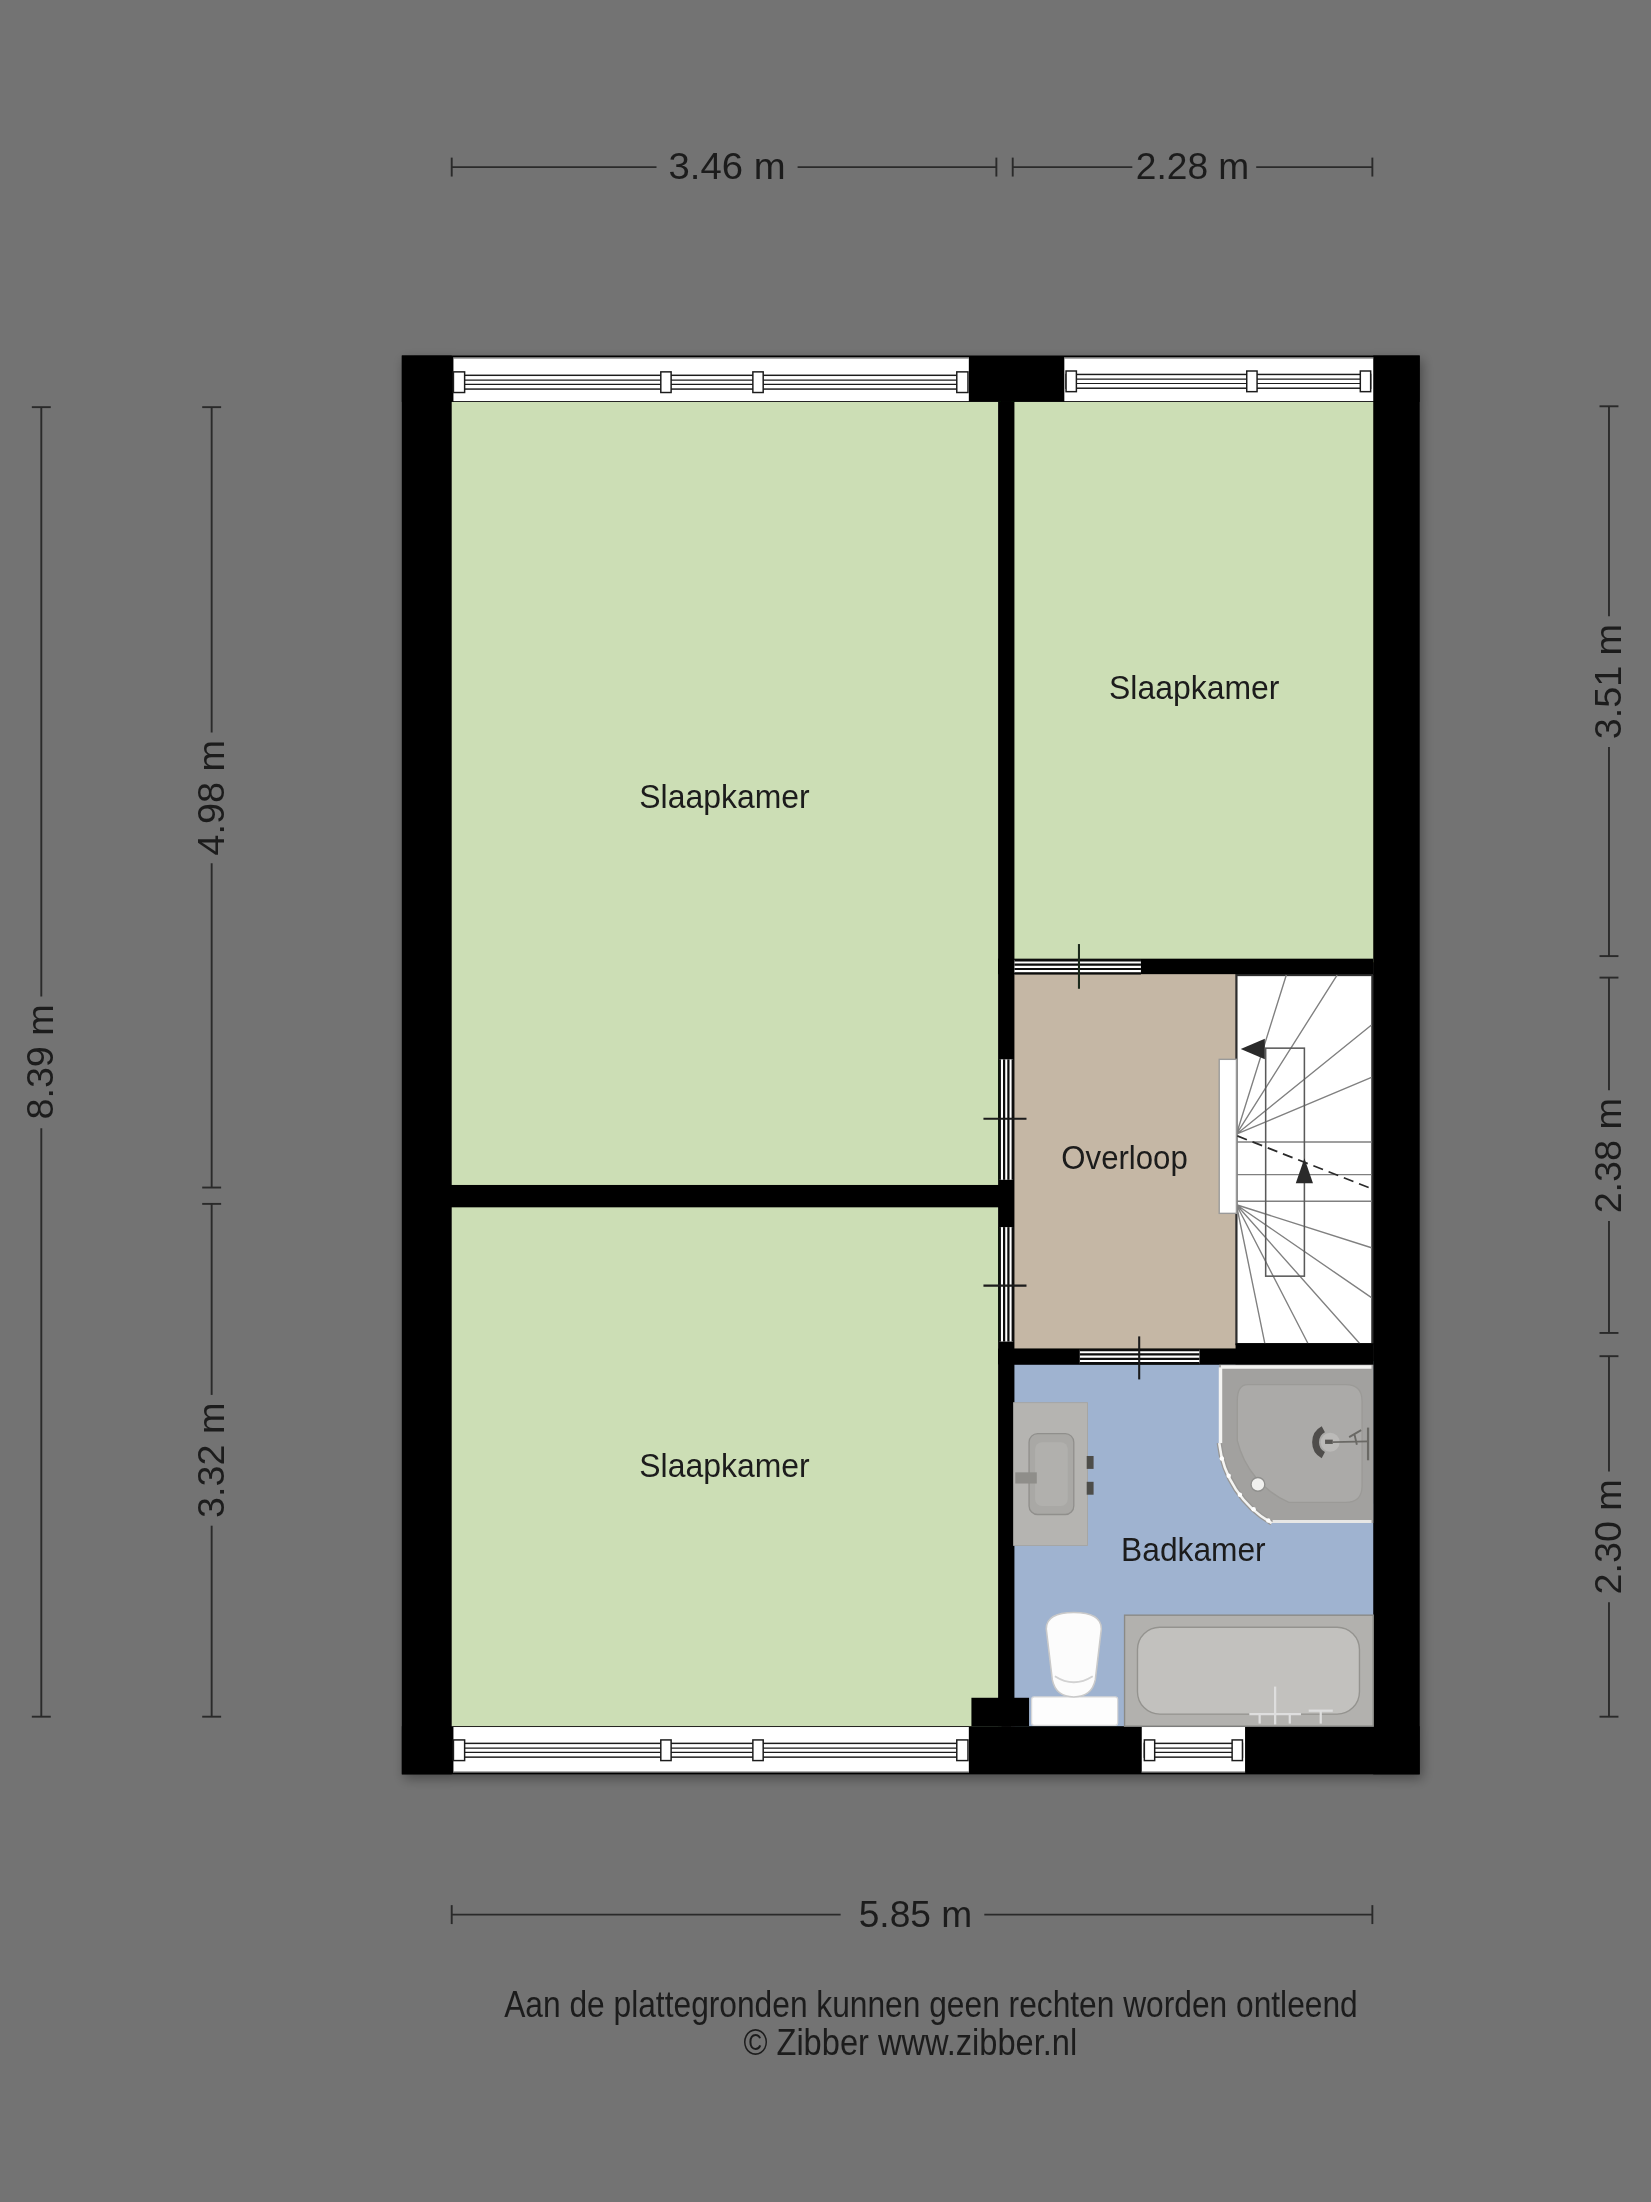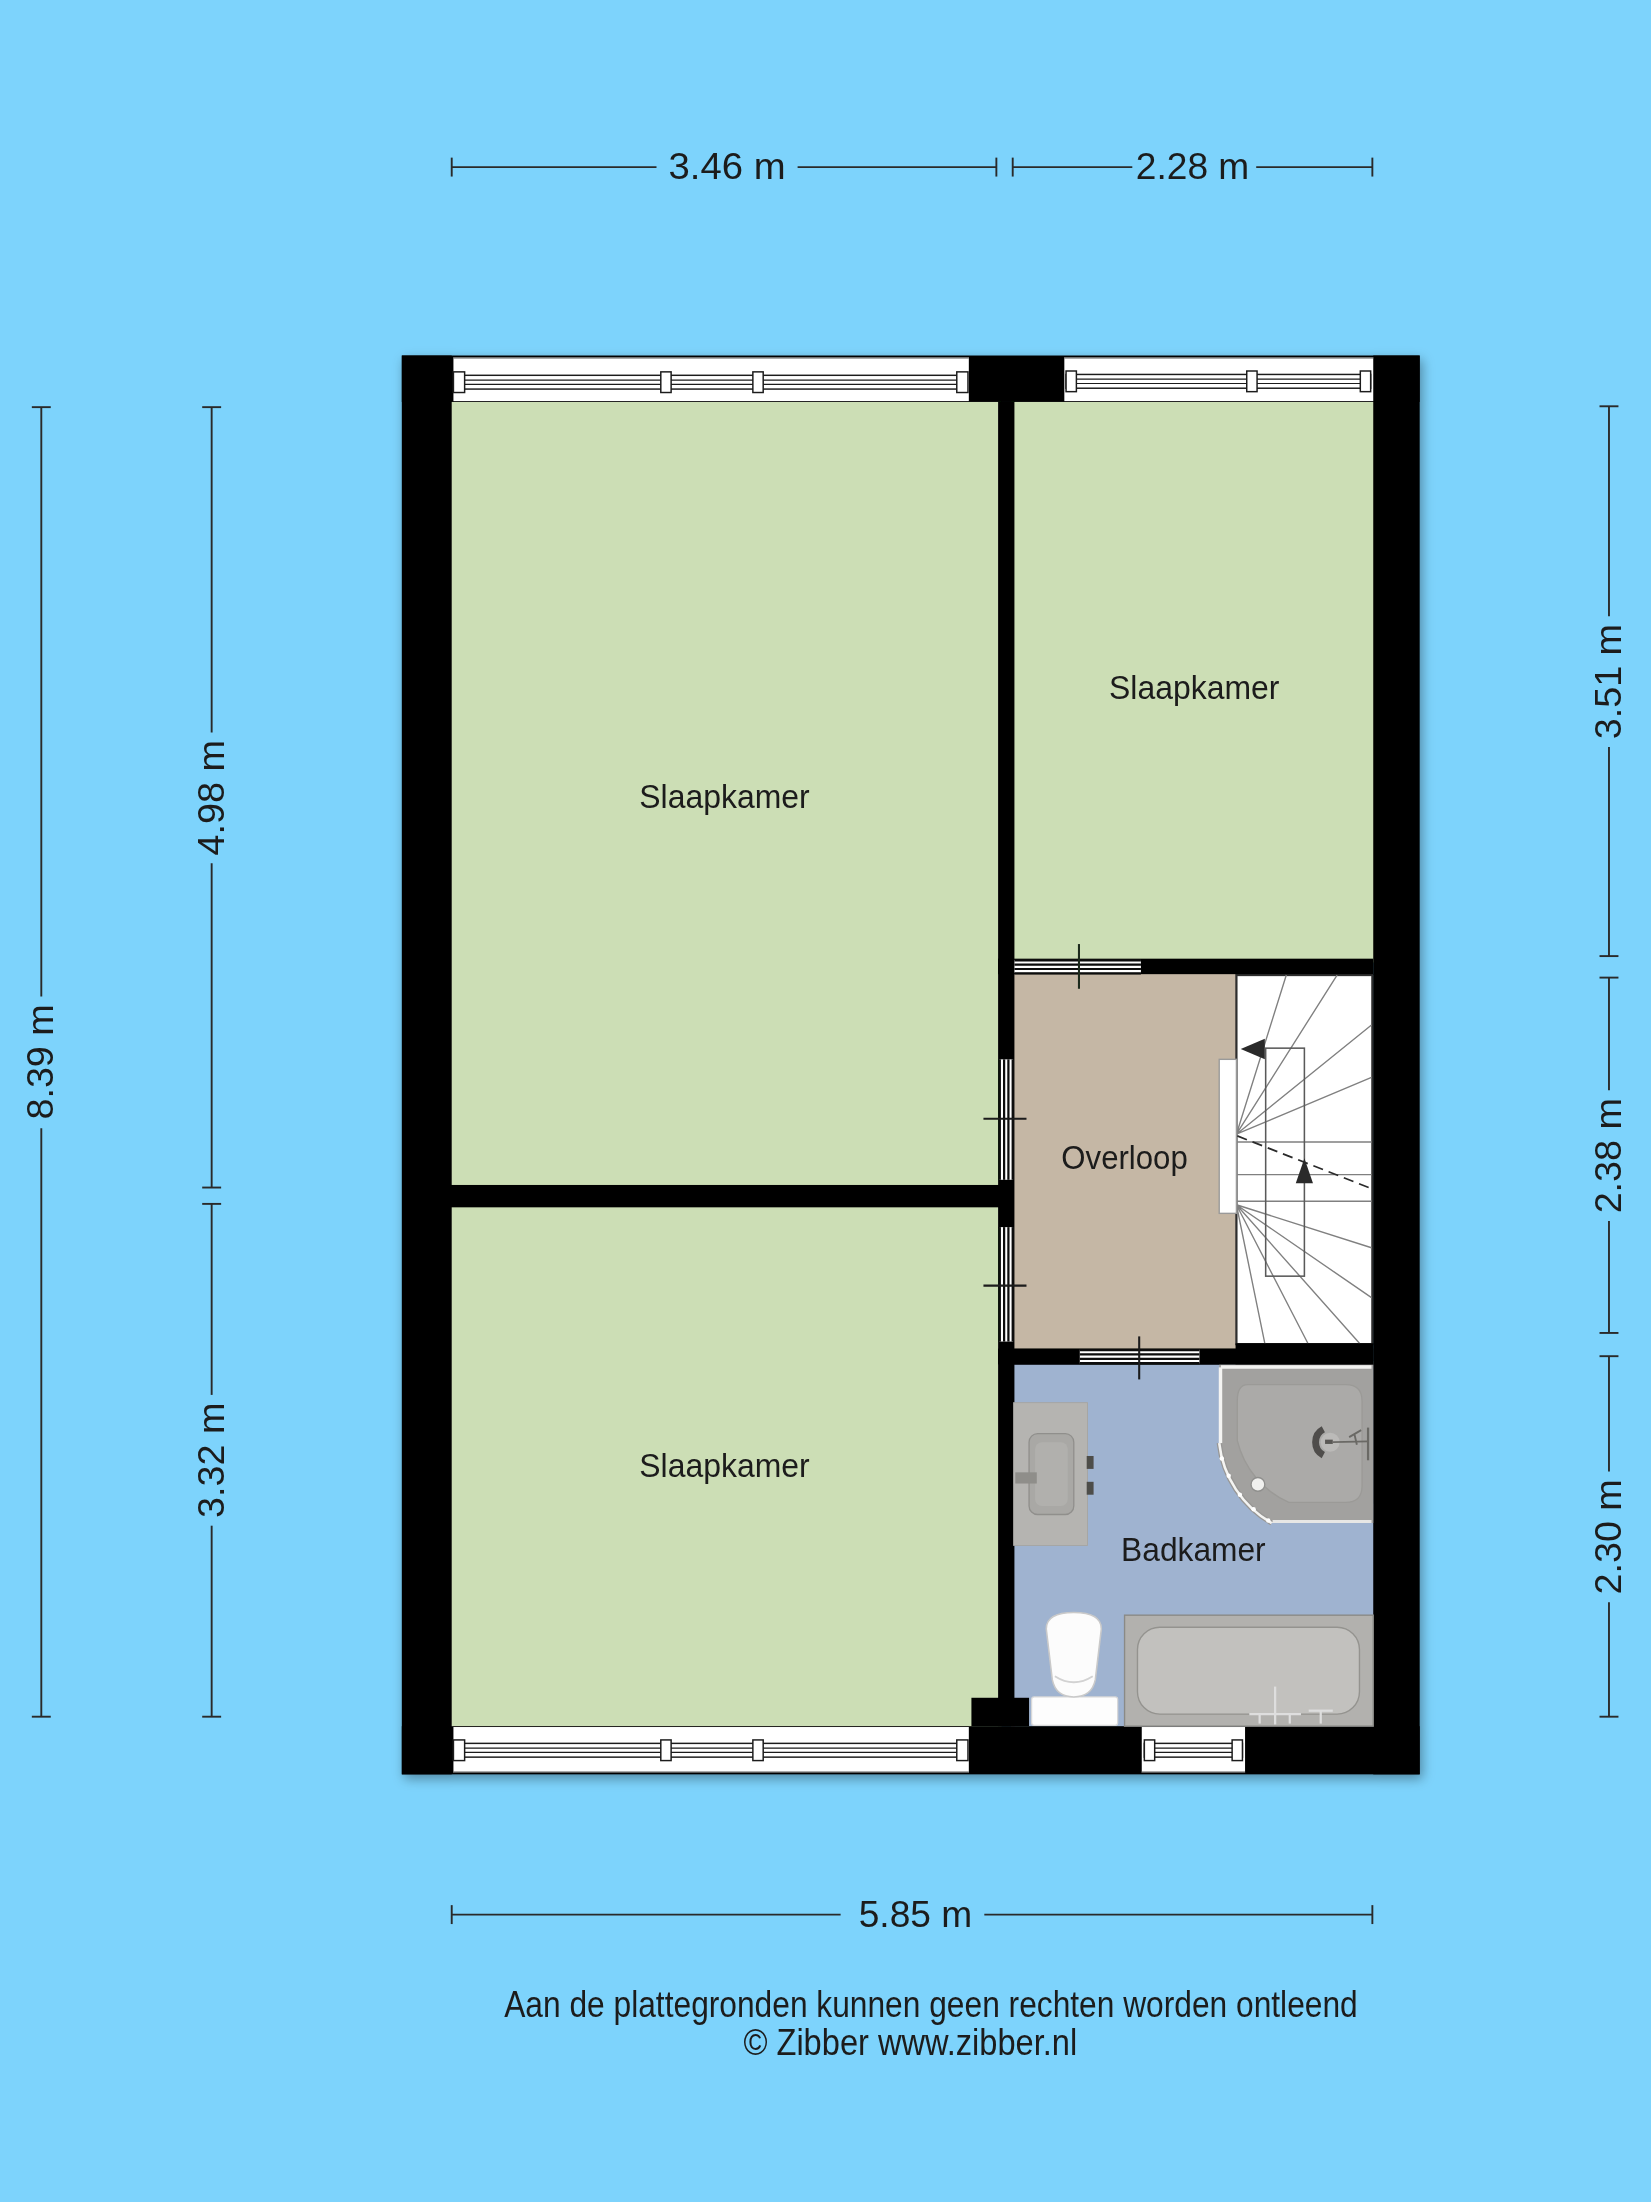--- a/index.html
+++ b/index.html
@@ -1,16 +1,16 @@
 <!DOCTYPE html>
 <html style="font-size:13.8px"><head>
 <meta charset="utf-8">
 <style>
   html,body{margin:0;padding:0;background:#ffffff;}
-  #page{position:relative;width:1652px;height:2203px;background:#7dd3fc;overflow:hidden;
+  #page{position:relative;width:1652px;height:2203px;background:#737373;overflow:hidden;
         font-family:"Liberation Sans", sans-serif;text-decoration:underline;}
   svg{position:absolute;left:0;top:0;}
   text{font-family:"Liberation Sans", sans-serif;fill:#1c1c1c;}
 </style>
 </head>
 <body>
 <div id="page">
 <svg width="1652" height="2203" viewBox="0 0 1920 2560">
 <defs>
   <filter id="planshadow" x="-5%" y="-5%" width="112%" height="112%">

